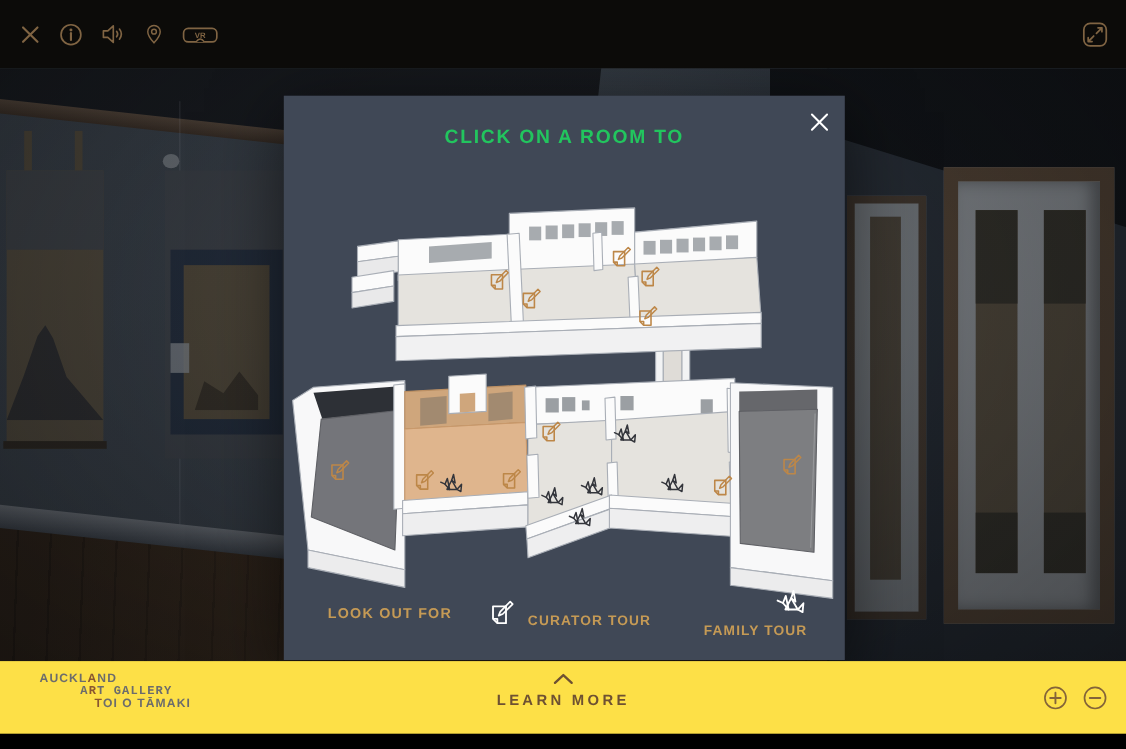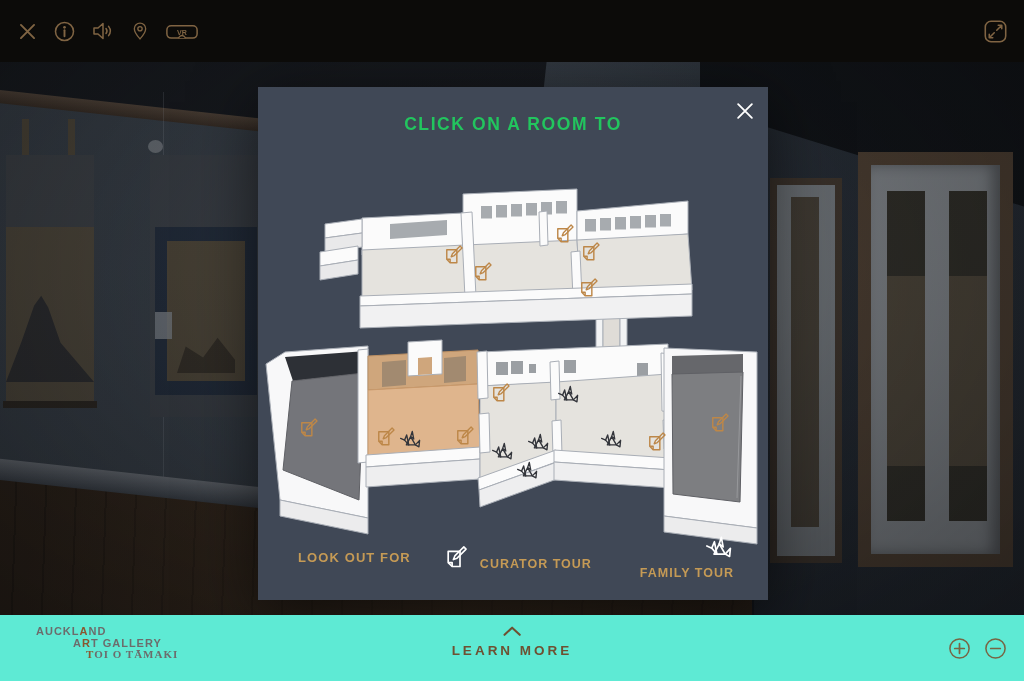--- a/index.html
+++ b/index.html
@@ -7,25 +7,25 @@
     width:1024px;height:681px;position:relative;overflow:hidden;
     background:#000;font-family:"Liberation Sans",sans-serif;
     -webkit-font-smoothing:antialiased;
   }
   
   .top-bar{position:absolute;top:0;left:0;right:0;height:62px;background:#0c0b09;z-index:30;}
   .toolbar-left{position:absolute;left:14px;top:0;height:62px;display:flex;align-items:center;gap:9px;}
   .icon-btn{background:none;border:none;padding:3px;cursor:pointer;display:flex;align-items:center;justify-content:center;opacity:.92;}
   .icon-btn svg{display:block;}
   .toolbar-right{position:absolute;right:13px;top:0;height:62px;display:flex;align-items:center;}
-  .bottom-bar{position:absolute;bottom:0;left:0;right:0;height:66px;background:#5eead4;z-index:30;}
+  .bottom-bar{position:absolute;bottom:14px;left:0;right:0;height:66px;background:#fde047;z-index:30;}
   
   .logo{position:absolute;left:36px;top:11px;font-weight:bold;font-size:11px;letter-spacing:1px;line-height:11.5px;color:#6c6c6c;}
-  .logo .l2{padding-left:37px;}
-  .logo .l3{padding-left:50px;font-family:Liberation Serif, serif;}
+  .logo .l2{padding-left:37px;font-family:Liberation Mono, monospace;}
+  .logo .l3{padding-left:50px;}
   .logo .hi{color:#8a5730;}
   
   .learn-more{position:absolute;left:50%;transform:translateX(-50%);top:8px;text-align:center;background:none;border:none;cursor:pointer;color:#6e5132;}
   .learn-more .lm-text{font-size:13.5px;font-weight:bold;letter-spacing:3px;margin-top:4px;}
   
   .zoom-controls{position:absolute;right:14px;top:0;height:66px;display:flex;align-items:center;gap:7px;}
   
   .scene{position:absolute;top:62px;left:0;width:1024px;height:553px;overflow:hidden;z-index:1;
     background:linear-gradient(105deg,#47505a 0%,#4b545e 40%,#414a54 62%,#333b44 100%);}
   .ceiling-left{position:absolute;left:-10px;top:-62px;width:560px;height:96px;background:#1d2025;transform:rotate(6.2deg);transform-origin:0 0;}

